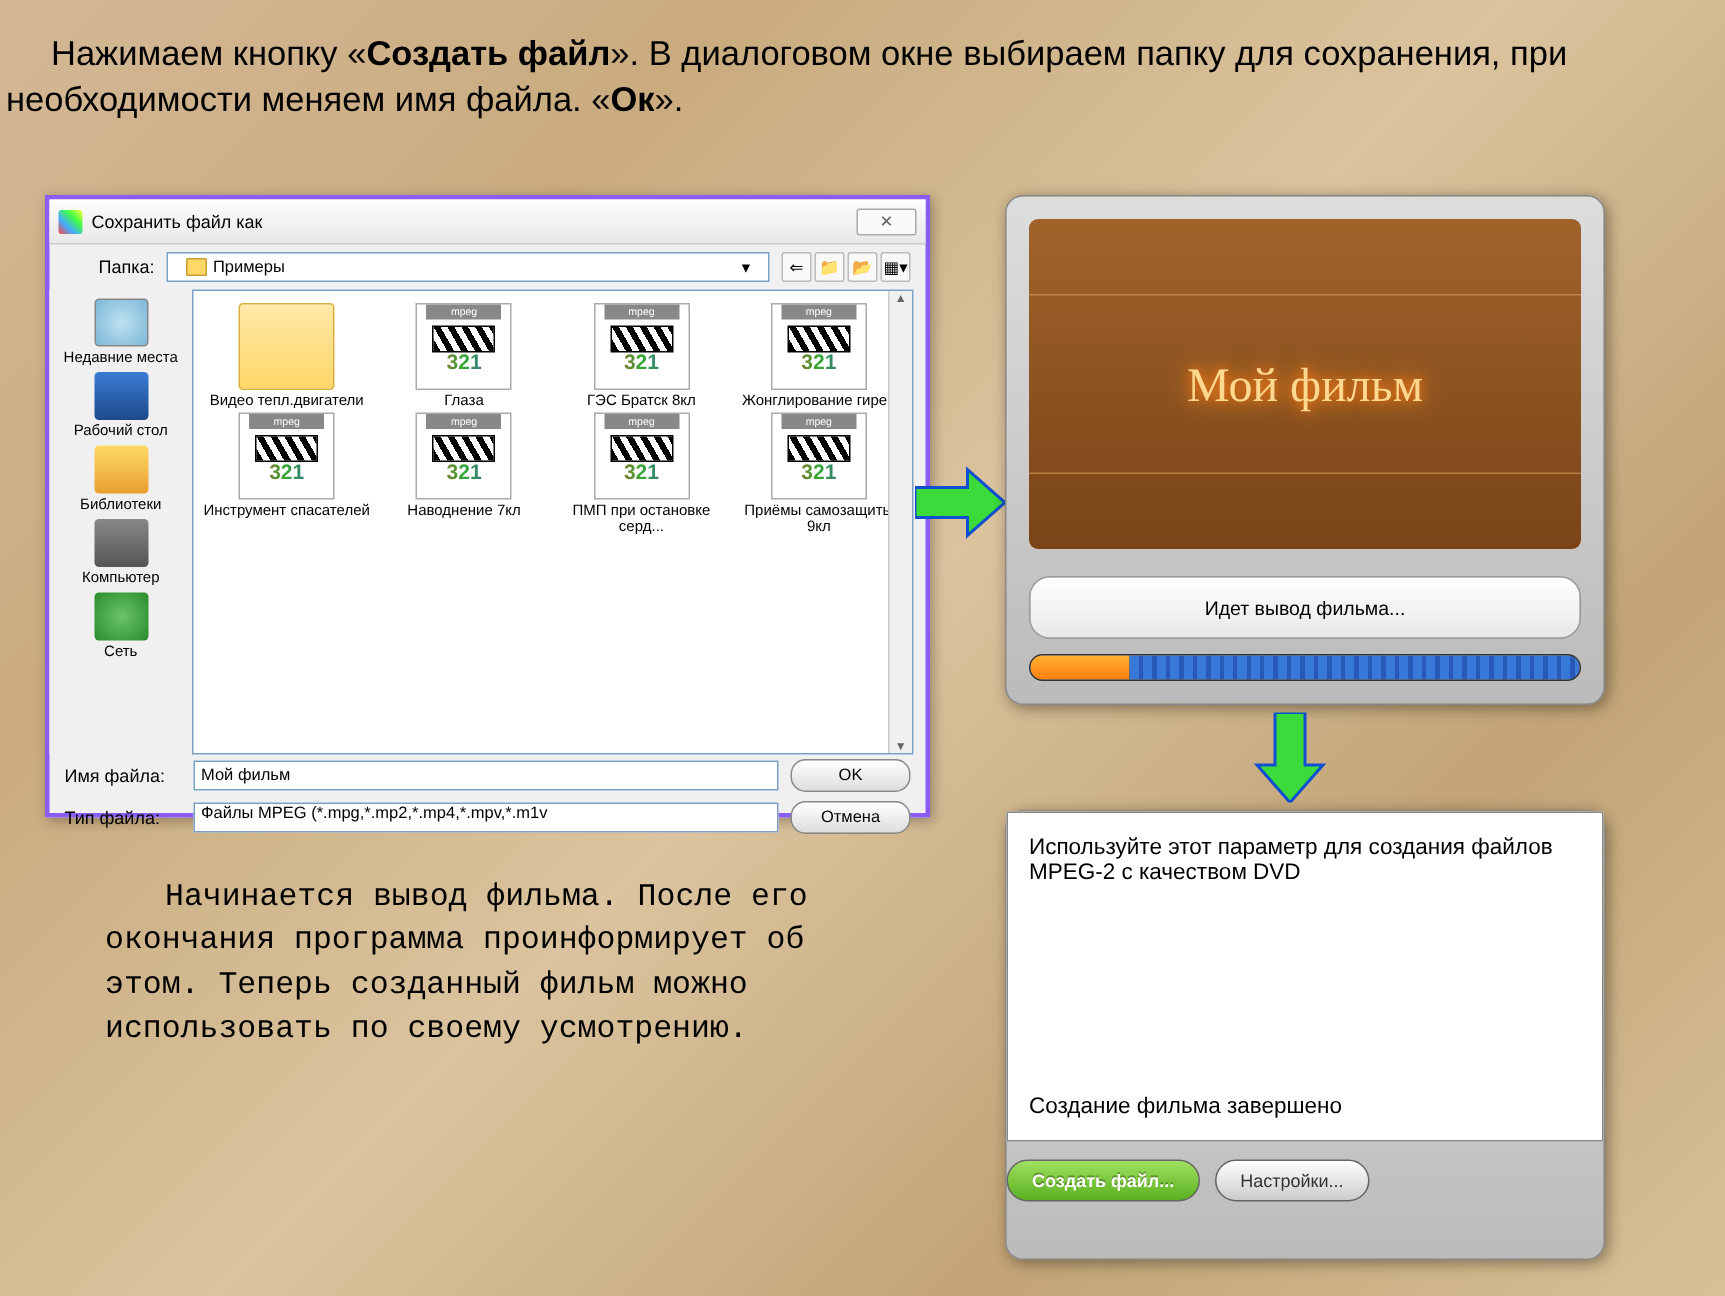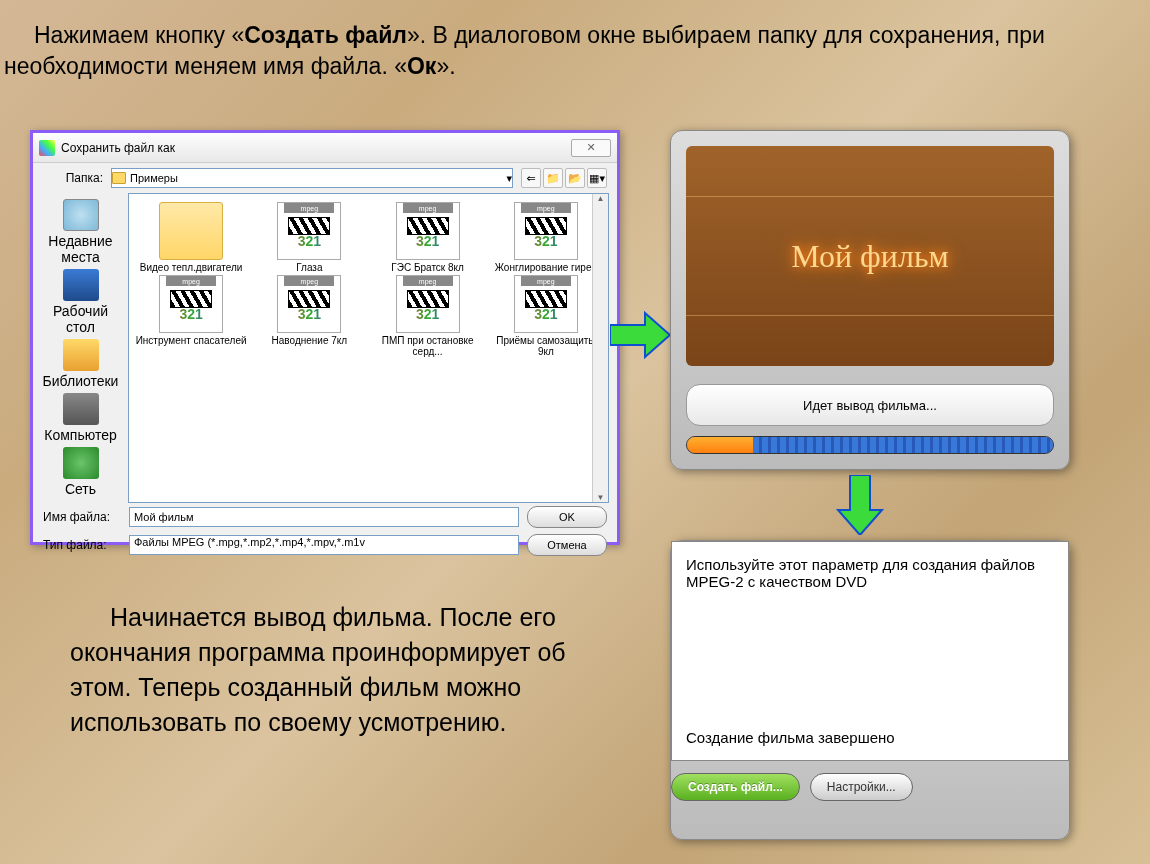--- a/index.html
+++ b/index.html
@@ -5,27 +5,27 @@
 *{box-sizing:border-box;margin:0;padding:0}
 body{width:1150px;height:864px;background:linear-gradient(135deg,#d4b896 0%,#c9ab7e 25%,#dac39e 50%,#c2a476 75%,#d8c096 100%);font-family:"Segoe UI",Arial,sans-serif;position:relative;overflow:hidden}
 .instr{position:absolute;left:4px;top:20px;right:20px;font-size:23px;color:#000;line-height:1.35}
 .instr strong{font-weight:bold}
 .save-dialog{position:absolute;left:30px;top:130px;width:590px;height:415px;background:#f0f0f0;border:3px solid #8b5cf6;box-shadow:2px 2px 8px rgba(0,0,0,.3)}
 .titlebar{height:30px;background:linear-gradient(#fdfdfd,#e8e8e8);border-bottom:1px solid #ccc;display:flex;align-items:center;padding:0 6px;font-size:12px}
 .titlebar .icon{width:16px;height:16px;background:linear-gradient(45deg,#f44,#4af,#4f4,#ff4);border-radius:2px;margin-right:6px}
 .titlebar .close{margin-left:auto;width:40px;height:18px;border:1px solid #aaa;border-radius:2px;display:flex;align-items:center;justify-content:center;font-size:11px;color:#666;background:#fafafa}
 .folder-row{height:30px;display:flex;align-items:center;padding:0 10px;gap:8px;font-size:12px}
 .folder-row label{width:60px;text-align:right}
-.folder-dd{flex:1;height:20px;border:1px solid #7a9fc4;background:#fff;display:flex;align-items:center;padding:0 0;font-size:11px}
+.folder-dd{flex:1;height:20px;border:1px solid #7a9fc4;background:#fff;display:flex;align-items:center;padding:0 12px;font-size:11px}
 .folder-dd .fi{width:14px;height:12px;background:#ffd968;border:1px solid #c8a030;border-radius:1px;margin-right:4px}
 .nav-icons{display:flex;gap:2px}
 .nav-icons span{width:20px;height:20px;border:1px solid #bbb;border-radius:2px;background:#f8f8f8;display:flex;align-items:center;justify-content:center;font-size:11px}
 .dialog-body{display:flex;height:310px}
 .sidebar{width:95px;background:#f0f0f0;display:flex;flex-direction:column;align-items:center;padding-top:6px;gap:4px}
-.side-item{width:80px;text-align:center;font-size:14px;cursor:pointer}
+.side-item{width:80px;text-align:center;font-size:10px;cursor:pointer}
 .side-item .si{width:36px;height:32px;margin:0 auto 2px;border-radius:3px}
 .si.recent{background:radial-gradient(circle,#bde0f0,#7db8d8);border:1px solid #888}
 .si.desk{background:linear-gradient(#3a7bd5,#1e4a8a)}
 .si.lib{background:linear-gradient(#ffd968,#e8a030)}
 .si.comp{background:linear-gradient(#888,#555)}
 .si.net{background:radial-gradient(circle,#6bc46b,#2a8a2a)}
 .file-area{flex:1;background:#fff;border:1px solid #7a9fc4;margin-right:8px;position:relative;overflow:hidden}
 .file-grid{display:grid;grid-template-columns:repeat(4,1fr);padding:8px 4px;gap:2px}
 .file-item{text-align:center;font-size:10px;cursor:pointer}
 .file-item .thumb{width:64px;height:58px;margin:0 auto 2px;position:relative}
@@ -54,21 +54,21 @@
 .status-pill{margin-top:18px;height:42px;background:linear-gradient(#fff,#e8e8e8);border:1px solid #999;border-radius:14px;display:flex;align-items:center;justify-content:center;font-size:13px}
 .progress{margin-top:10px;height:18px;background:linear-gradient(#888,#555);border:1px solid #333;border-radius:9px;overflow:hidden;display:flex}
 .prog-fill{width:18%;background:linear-gradient(#ffb030,#ff8010)}
 .prog-rest{flex:1;background:repeating-linear-gradient(90deg,#3878d8 0,#3878d8 6px,#2858b8 6px,#2858b8 9px)}
 .info-box{position:absolute;left:670px;top:540px;width:400px;height:300px;background:linear-gradient(#ddd,#bbb);border:1px solid #888;border-radius:12px;box-shadow:2px 2px 10px rgba(0,0,0,.4);}
 .info-white{background:#fff;border:1px solid #888;height:220px;padding:14px;font-size:15px;display:flex;flex-direction:column;justify-content:space-between}
 .info-btns{display:flex;gap:10px;margin-top:12px;justify-content:flex-start}
 .info-btns button{height:28px;border-radius:14px;border:1px solid #666;padding:0 16px;font-size:12px;cursor:pointer}
 .btn-green{background:linear-gradient(#a0e060,#5ab020);color:#fff;font-weight:bold;text-shadow:0 -1px 0 rgba(0,0,0,.3)}
 .btn-gray{background:linear-gradient(#fff,#ccc);color:#333}
-.body-text{position:absolute;left:70px;top:600px;width:520px;font-size:25px;line-height:1.4;color:#000;font-family:Liberation Sans, sans-serif}
+.body-text{position:absolute;left:70px;top:584px;width:520px;font-size:21px;line-height:1.4;color:#000;font-family:Liberation Mono, monospace}
 </style>
 </head>
 <body>
 
 <div class="instr">
   <span style="margin-left:30px"></span><span>Нажимаем кнопку «</span><strong>Создать файл</strong><span>». В диалоговом окне выбираем папку для сохранения, при необходимости меняем имя файла. «</span><strong>Ок</strong><span>».</span>
 </div>
 
 <div class="save-dialog">
   <div class="titlebar">

